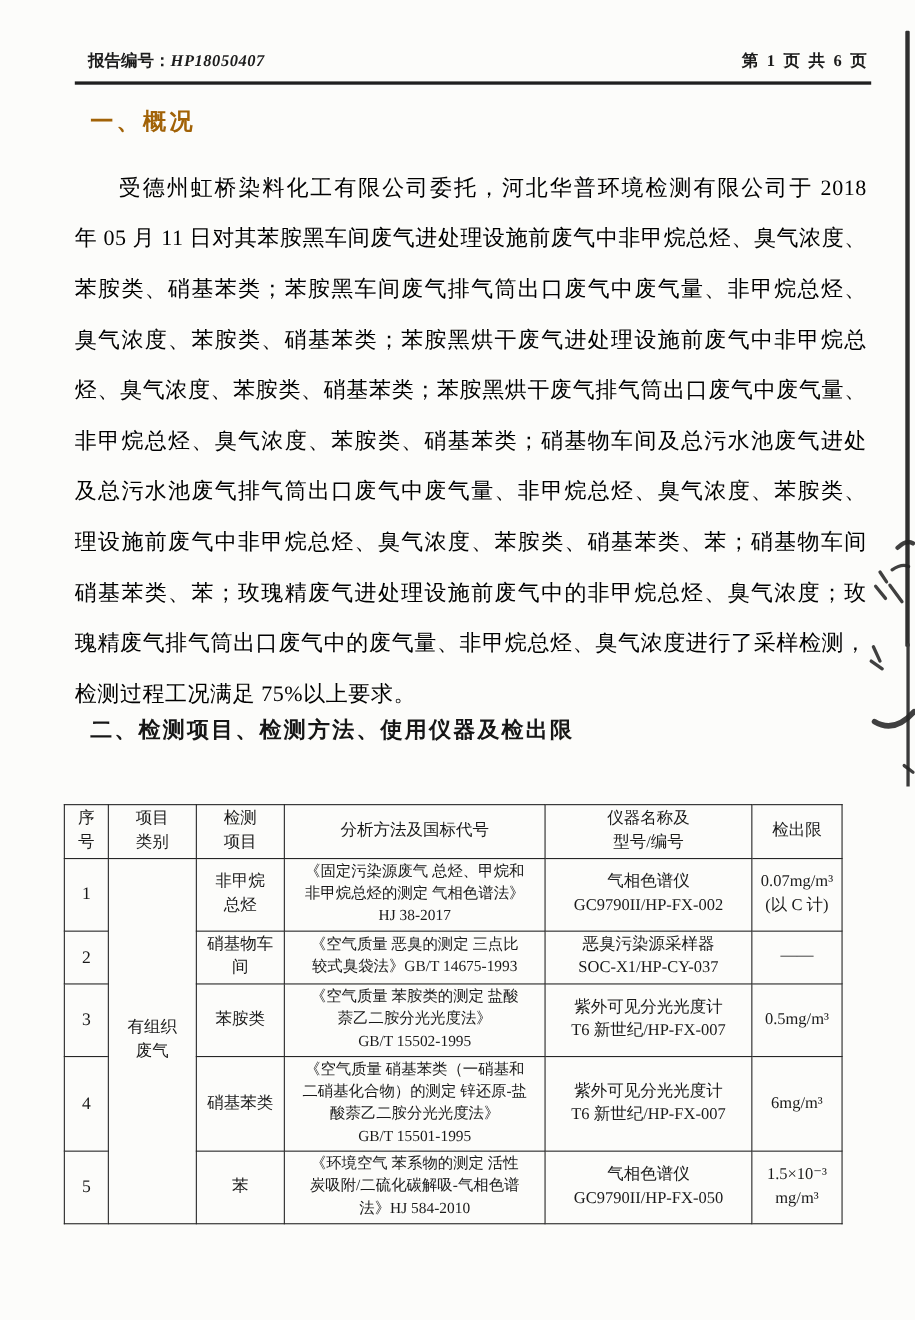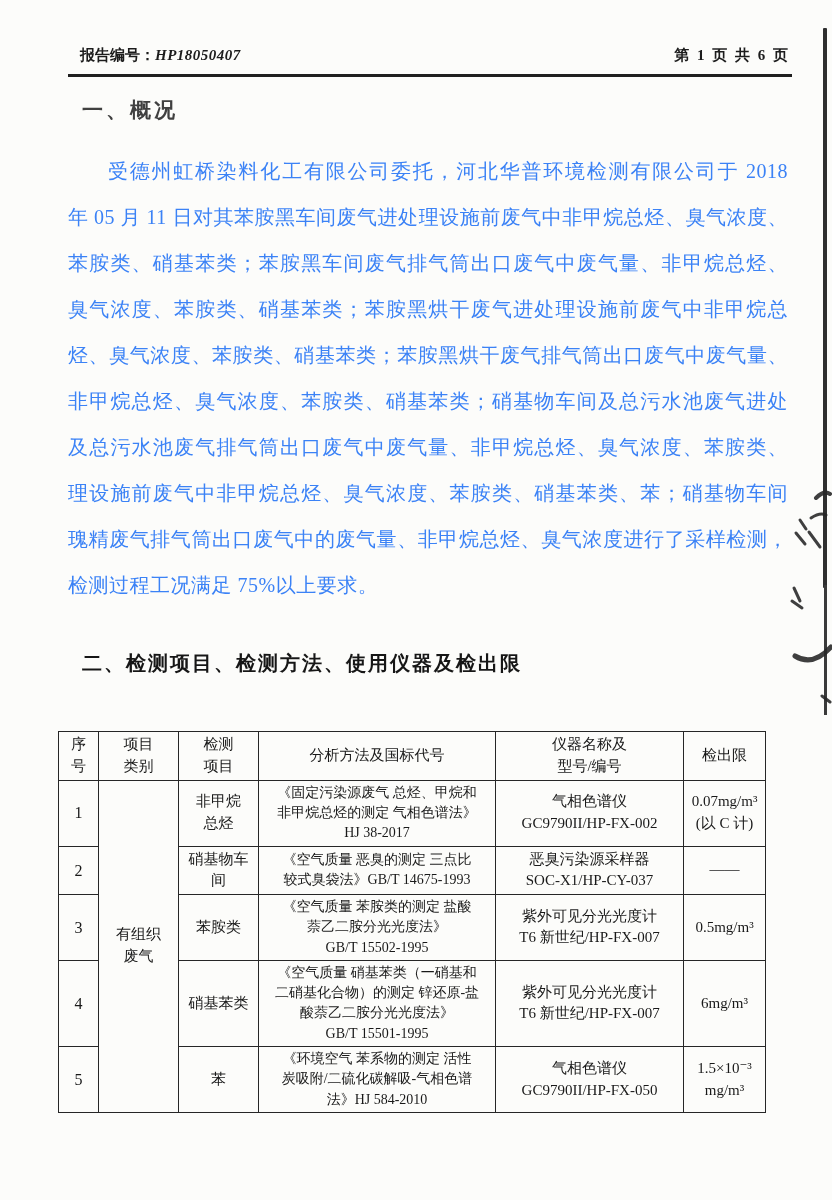--- a/index.html
+++ b/index.html
@@ -17,27 +17,27 @@
   .hdr { position: absolute; top: 46px; left: 80px; right: 42px; height: 26px;
          display: flex; justify-content: space-between; align-items: flex-start;
          font-size: 15px; font-weight: bold; }
   .hdr .rn-val { font-style: italic; font-weight: bold; letter-spacing: 0.5px; }
   .hdr .pind { letter-spacing: 2px; margin-right: 0; }
   .hdr-rule { position: absolute; top: 74px; left: 68px; width: 724px; height: 3px;
               background: #1f1f1f; }
 
   
   .h1 { position: absolute; top: 96px; left: 82px; font-size: 21px; font-weight: bold;
-        font-family: "Liberation Sans", "DejaVu Sans", sans-serif; letter-spacing: 3px; color: #404040; }
+        font-family: "Liberation Sans", "DejaVu Sans", sans-serif; letter-spacing: 3px; color: #a16207; }
   .h2 { position: absolute; top: 650px; left: 82px; font-size: 20px; font-weight: bold;
         font-family: "Liberation Sans", "DejaVu Sans", sans-serif; letter-spacing: 2px; color: #161616; }
 
   
   .para { position: absolute; top: 148px; left: 68px; width: 720px;
-          font-size: 20px; color: #3b82f6; }
+          font-size: 20px; color: #000000; }
   .para .ln { line-height: 46px; height: 46px; text-align: justify; text-align-last: justify;
               letter-spacing: 0.5px; white-space: nowrap; overflow: hidden; }
   .para .ln.first { text-indent: 40px; }
   .para .ln.last { text-align-last: left; }
 
   
   .tbl-wrap { position: absolute; top: 731px; left: 58px; }
   table { border-collapse: collapse; table-layout: fixed; width: 707px;
           font-size: 15px; color: #191919; }
   th, td { border: 1.6px solid #262626; text-align: center; vertical-align: middle;
@@ -77,20 +77,21 @@
   <div class="h1">一、概况</div>
   <div class="para">
     <div class="ln first">受德州虹桥染料化工有限公司委托，河北华普环境检测有限公司于 2018</div>
     <div class="ln">年 05 月 11 日对其苯胺黑车间废气进处理设施前废气中非甲烷总烃、臭气浓度、</div>
     <div class="ln">苯胺类、硝基苯类；苯胺黑车间废气排气筒出口废气中废气量、非甲烷总烃、</div>
     <div class="ln">臭气浓度、苯胺类、硝基苯类；苯胺黑烘干废气进处理设施前废气中非甲烷总</div>
     <div class="ln">烃、臭气浓度、苯胺类、硝基苯类；苯胺黑烘干废气排气筒出口废气中废气量、</div>
     <div class="ln">非甲烷总烃、臭气浓度、苯胺类、硝基苯类；硝基物车间及总污水池废气进处</div>
     <div class="ln">及总污水池废气排气筒出口废气中废气量、非甲烷总烃、臭气浓度、苯胺类、</div>
     <div class="ln">理设施前废气中非甲烷总烃、臭气浓度、苯胺类、硝基苯类、苯；硝基物车间</div>
+    <div class="ln">硝基苯类、苯；玫瑰精废气进处理设施前废气中的非甲烷总烃、臭气浓度；玫</div>
     <div class="ln">瑰精废气排气筒出口废气中的废气量、非甲烷总烃、臭气浓度进行了采样检测，</div>
     <div class="ln last">检测过程工况满足 75%以上要求。</div>
   </div>
 
   <div class="h2">二、检测项目、检测方法、使用仪器及检出限</div>
 
   <div class="tbl-wrap">
     <table>
       <colgroup>
         <col style="width:40px">

